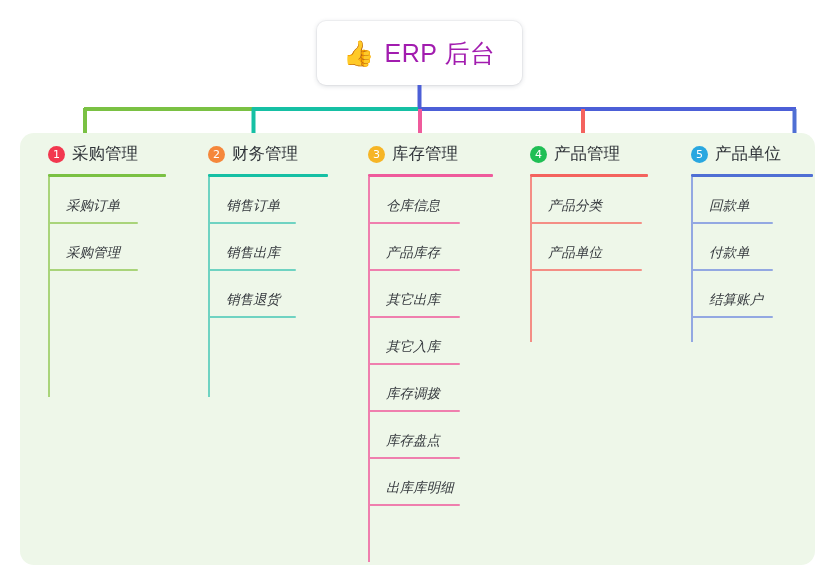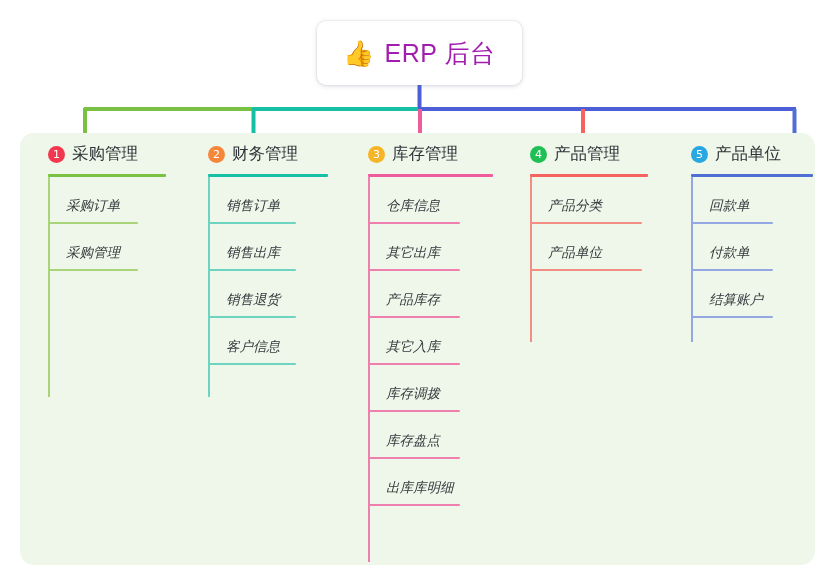--- a/index.html
+++ b/index.html
@@ -187,44 +187,40 @@
           <div class="item-rule" style="background: rgb(111, 211, 194); width: 88px;"></div>
         </div>
         <div class="item">
           <span class="item-label">销售出库</span>
           <div class="item-rule" style="background: rgb(111, 211, 194); width: 88px;"></div>
         </div>
         <div class="item">
           <span class="item-label">销售退货</span>
           <div class="item-rule" style="background: rgb(111, 211, 194); width: 88px;"></div>
         </div>
-        <div class="item">
-          <span class="item-label">客户信息</span>
-          <div class="item-rule" style="background: rgb(111, 211, 194); width: 88px;"></div>
-        </div>
       </div>
     </div>
     <div class="column" style="left: 350px; top: 141px; width: 152px;">
       <div class="col-head">
         <span class="badge" style="background: rgb(246, 181, 38);">3</span>
         <span class="col-title">库存管理</span>
       </div>
       <div class="head-rule" style="background: rgb(239, 91, 156); width: 125px; margin-left: 18px;"></div>
       <div class="items">
         <div class="spine" style="background: rgb(239, 127, 174); height: 385px;"></div>
         <div class="item">
           <span class="item-label">仓库信息</span>
           <div class="item-rule" style="background: rgb(239, 127, 174); width: 92px;"></div>
         </div>
         <div class="item">
+          <span class="item-label">产品库存</span>
+          <div class="item-rule" style="background: rgb(239, 127, 174); width: 92px;"></div>
+        </div>
+        <div class="item">
           <span class="item-label">其它出库</span>
-          <div class="item-rule" style="background: rgb(239, 127, 174); width: 92px;"></div>
-        </div>
-        <div class="item">
-          <span class="item-label">产品库存</span>
           <div class="item-rule" style="background: rgb(239, 127, 174); width: 92px;"></div>
         </div>
         <div class="item">
           <span class="item-label">其它入库</span>
           <div class="item-rule" style="background: rgb(239, 127, 174); width: 92px;"></div>
         </div>
         <div class="item">
           <span class="item-label">库存调拨</span>
           <div class="item-rule" style="background: rgb(239, 127, 174); width: 92px;"></div>
         </div>

